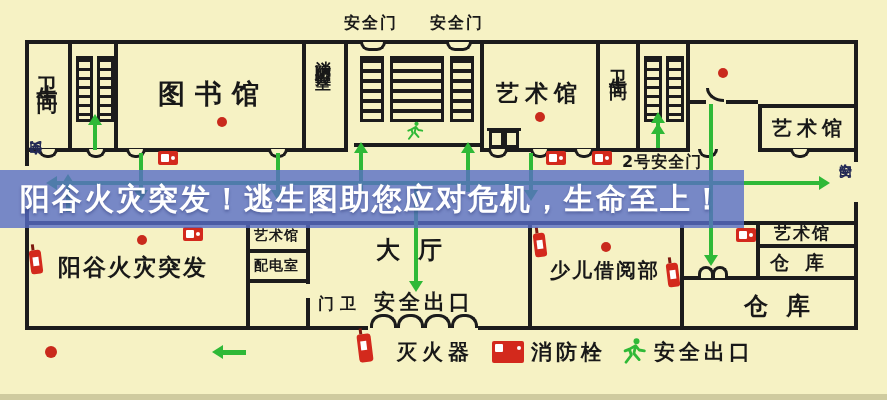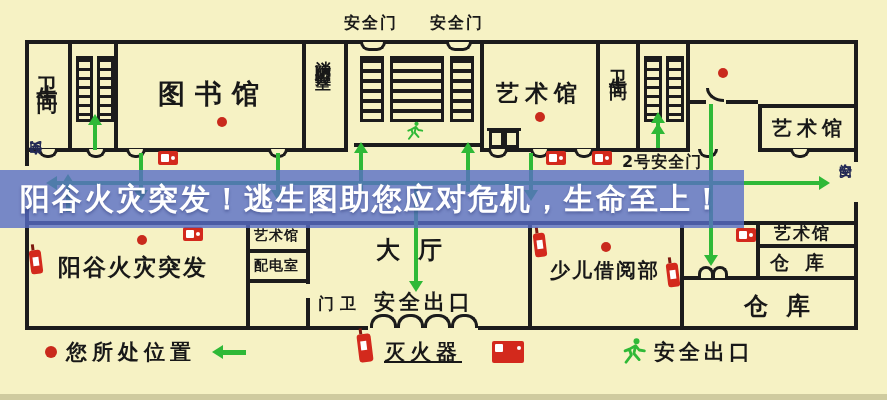--- a/index.html
+++ b/index.html
@@ -165,25 +165,25 @@
   <span class="lbl" style="left:550px;top:257px;font-size:20px;letter-spacing:2px;">少儿借阅部</span>
   <span class="lbl" style="left:774px;top:222px;font-size:17px;letter-spacing:2px;">艺术馆</span>
   <span class="lbl" style="left:770px;top:250px;font-size:19px;letter-spacing:16px;">仓库</span>
   <span class="lbl" style="left:744px;top:290px;font-size:24px;letter-spacing:18px;">仓库</span>
 
   <div id="banner">
     <span>阳谷火灾突发！逃生图助您应对危机，生命至上！</span>
   </div>
 
   <div class="dot" style="left:45px;top:346px;width:12px;height:12px;"></div>
-  <span class="legend-lbl" style="left:66px;top:338px;letter-spacing:5px;">您所处位置</span>
   <div class="ah hl" style="left:222px;top:350px;width:24px;height:5px;"></div>
   <div class="ext" style="left:358px;top:334px;width:14px;height:28px;"></div>
-  <span class="legend-lbl" style="left:384px;top:338px;letter-spacing:5px;text-decoration:underline;">灭火器</span>
+  <span class="legend-lbl" style="left:396px;top:338px;letter-spacing:5px;">灭火器</span>
   <div class="hyd" style="left:492px;top:341px;width:32px;height:22px;"></div>
+  <span class="legend-lbl" style="left:531px;top:338px;letter-spacing:4px;">消防栓</span>
   <svg class="runner" style="left:618px;top:336px;" width="30" height="28" viewBox="0 0 32 32">
     <circle cx="20" cy="6" r="3.4" fill="#2fb937"></circle>
     <path d="M8 30 L14 22 L12 15 L19 11 L23 16 L29 17 M19 11 L17 20 L23 27 M12 15 L7 17" stroke="#2fb937" stroke-width="3.2" fill="none" stroke-linecap="round" stroke-linejoin="round"></path>
   </svg>
   <span class="legend-lbl" style="left:654px;top:338px;letter-spacing:4px;">安全出口</span>
 
   <div id="bottombar"></div>
 </div>
 
 </body></html>

